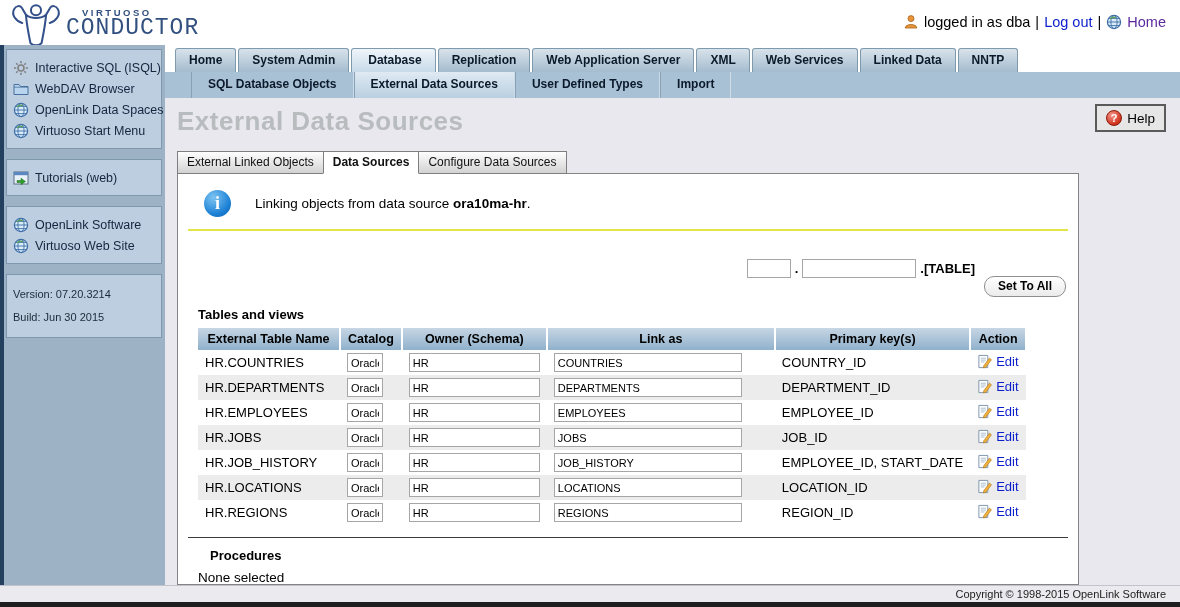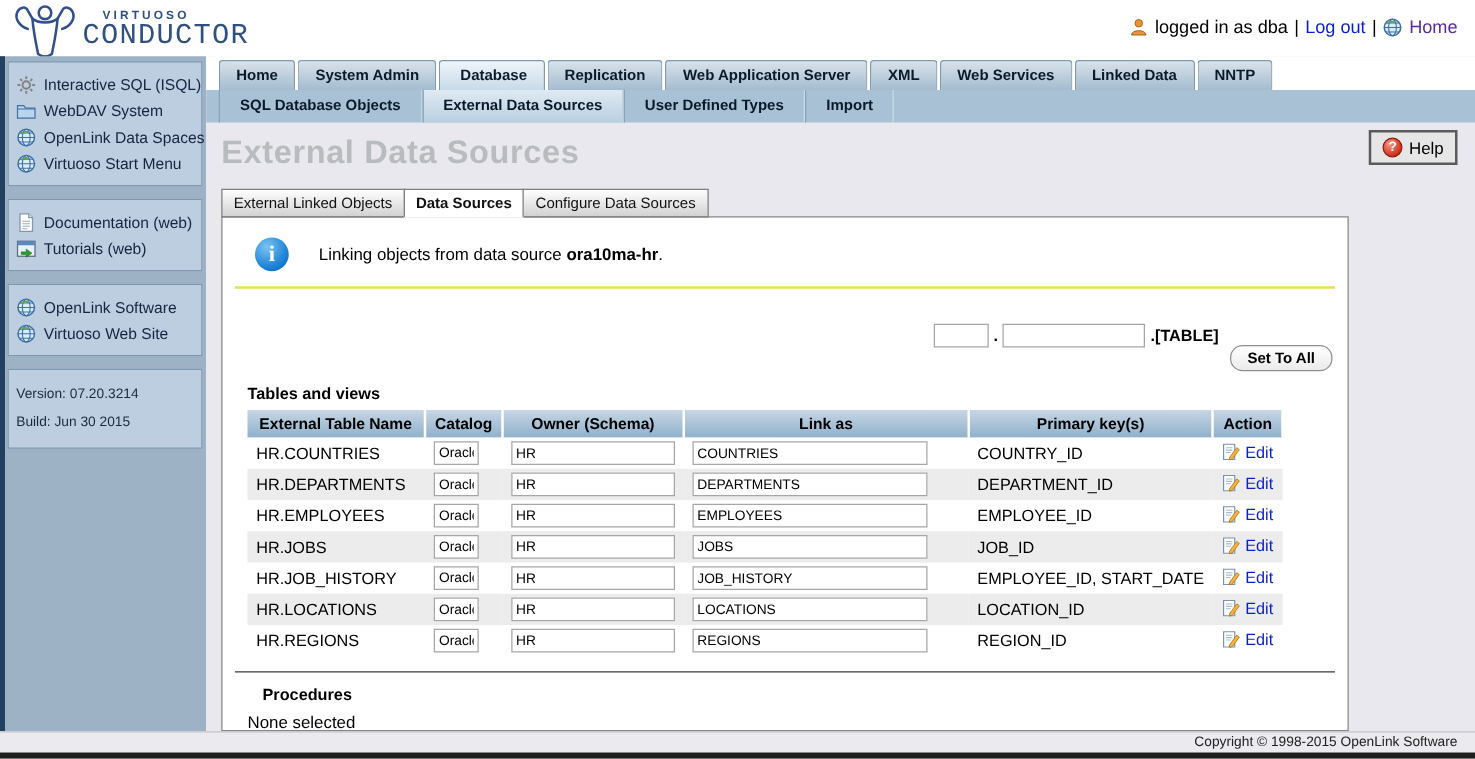--- a/index.html
+++ b/index.html
@@ -28,21 +28,21 @@
   .sb-icon { width:16px; height:16px; flex:0 0 16px; }
   .sb-icon svg { width:16px; height:16px; display:block; }
   .sb-version { font-size:11px; color:#1c2b3a; line-height:2.1; padding:8px 6px; }
 
   .main { flex:1 1 auto; display:flex; flex-direction:column; background:#e8e8ee; min-width:0; }
 
   .main-tabs { background:#fff; display:flex; align-items:flex-end; gap:2px; padding:4px 0 0 10px; height:27px; flex:0 0 27px; }
   .main-tab { font-size:12px; font-weight:bold; color:#0b1a2a; padding:4px 13px 5px; background:linear-gradient(#d8e2ea,#a4bccf); border:1px solid #7f99ad; border-bottom:none; border-radius:3px 3px 0 0; cursor:pointer; white-space:nowrap; }
   .main-tab.active { background:linear-gradient(#eff5fa,#c7dae9);padding-left:16px; }
 
-  .sub-tabs { background:var(--strip_blue,#a9c1d5); display:flex; padding-left:10px; height:26px; flex:0 0 26px; align-items:stretch; }
+  .sub-tabs { background:var(--strip_blue,#a9c1d5); display:flex; padding-left:26px; height:26px; flex:0 0 26px; align-items:stretch; }
   .sub-tab { font-size:12px; font-weight:bold; color:#0b1a2a; padding:5px 16px 0; border-left:1px solid #87a2b8; border-right:1px solid #cddbe6; cursor:pointer; white-space:nowrap; }
   .sub-tab.active { background:linear-gradient(#dfeaf3,#b9cfe0); }
 
   .content { flex:1 1 auto; padding:6px 14px 0 12px; position:relative; overflow:hidden; }
   .title-row { display:flex; justify-content:space-between; align-items:flex-start; }
   .page-title { font-size:26px; font-weight:bold; color:var(--title_gray,#b9bcbe); letter-spacing:0.5px; padding-top:2px; }
   .help-btn { display:flex; align-items:center; gap:5px; background:#e6e6e6; border:2px solid #5a5a5a; padding:4px 9px; font-size:13.5px; color:#000; cursor:pointer; font-family:inherit; }
   .help-icon { width:16px; height:16px; border-radius:50%; background:radial-gradient(circle at 35% 30%, #f4988a, #cd2b15 75%); border:1px solid #8d1a08; color:#fff; font-weight:bold; font-size:11px; display:flex; align-items:center; justify-content:center; }
 
   .inner-tabs { display:flex; align-items:flex-end; margin:14px 0 0 0; position:relative; z-index:2; }
@@ -142,21 +142,21 @@
             </span>
             <span class="sb-label">Interactive SQL (ISQL)</span>
           </div>
           <div class="sb-item">
             <span class="sb-icon">
               <svg viewBox="0 0 16 16">
                 <path d="M1 13.5 V3.5 h5 l1.5 2 h7.5 v8 z" fill="#b9d4ee" stroke="#47709e" stroke-width="1"></path>
                 <path d="M1 6.2 h14" stroke="#47709e" stroke-width="0.8"></path>
               </svg>
             </span>
-            <span class="sb-label">WebDAV System</span>
+            <span class="sb-label">WebDAV Browser</span>
           </div>
           <div class="sb-item">
             <span class="sb-icon">
               <svg viewBox="0 0 16 16">
                 <circle cx="8" cy="8" r="6.6" fill="#d8ecfa" stroke="#3f6ea6" stroke-width="1.2"></circle>
                 <ellipse cx="8" cy="8" rx="3.1" ry="6.6" fill="none" stroke="#3f6ea6" stroke-width="0.9"></ellipse>
                 <path d="M1.4 8 h13.2 M2.8 4.4 h10.4 M2.8 11.6 h10.4" stroke="#3f6ea6" stroke-width="0.9" fill="none"></path>
                 <path d="M4 5 a5 5 0 0 1 6 -1" stroke="#5aa05a" stroke-width="1.4" fill="none"></path>
               </svg>
             </span>
@@ -168,30 +168,20 @@
                 <circle cx="8" cy="8" r="6.6" fill="#d8ecfa" stroke="#3f6ea6" stroke-width="1.2"></circle>
                 <ellipse cx="8" cy="8" rx="3.1" ry="6.6" fill="none" stroke="#3f6ea6" stroke-width="0.9"></ellipse>
                 <path d="M1.4 8 h13.2 M2.8 4.4 h10.4 M2.8 11.6 h10.4" stroke="#3f6ea6" stroke-width="0.9" fill="none"></path>
                 <path d="M4 5 a5 5 0 0 1 6 -1" stroke="#5aa05a" stroke-width="1.4" fill="none"></path>
               </svg>
             </span>
             <span class="sb-label">Virtuoso Start Menu</span>
           </div>
         </div>
         <div class="sb-panel">
-          <div class="sb-item">
-            <span class="sb-icon">
-              <svg viewBox="0 0 16 16">
-                <path d="M3 1 h7 l3 3 v11 H3 z" fill="#fff" stroke="#8695a8" stroke-width="1"></path>
-                <path d="M10 1 v3 h3" fill="#dde4ec" stroke="#8695a8" stroke-width="1"></path>
-                <path d="M5 7h6M5 9h6M5 11h6M5 13h4" stroke="#9aa8ba" stroke-width="0.9"></path>
-              </svg>
-            </span>
-            <span class="sb-label">Documentation (web)</span>
-          </div>
           <div class="sb-item">
             <span class="sb-icon">
               <svg viewBox="0 0 16 16">
                 <rect x="1" y="2" width="14" height="12" fill="#e9f1f8" stroke="#5a6c80" stroke-width="1"></rect>
                 <rect x="1" y="2" width="14" height="3.2" fill="#5b88c0"></rect>
                 <path d="M4 10.5 h4 v-2.2 l4.5 3.2 -4.5 3.2 v-2.2 h-4 z" fill="#2f9e2f" stroke="#1a6a1a" stroke-width="0.5"></path>
               </svg>
             </span>
             <span class="sb-label">Tutorials (web)</span>
           </div>

